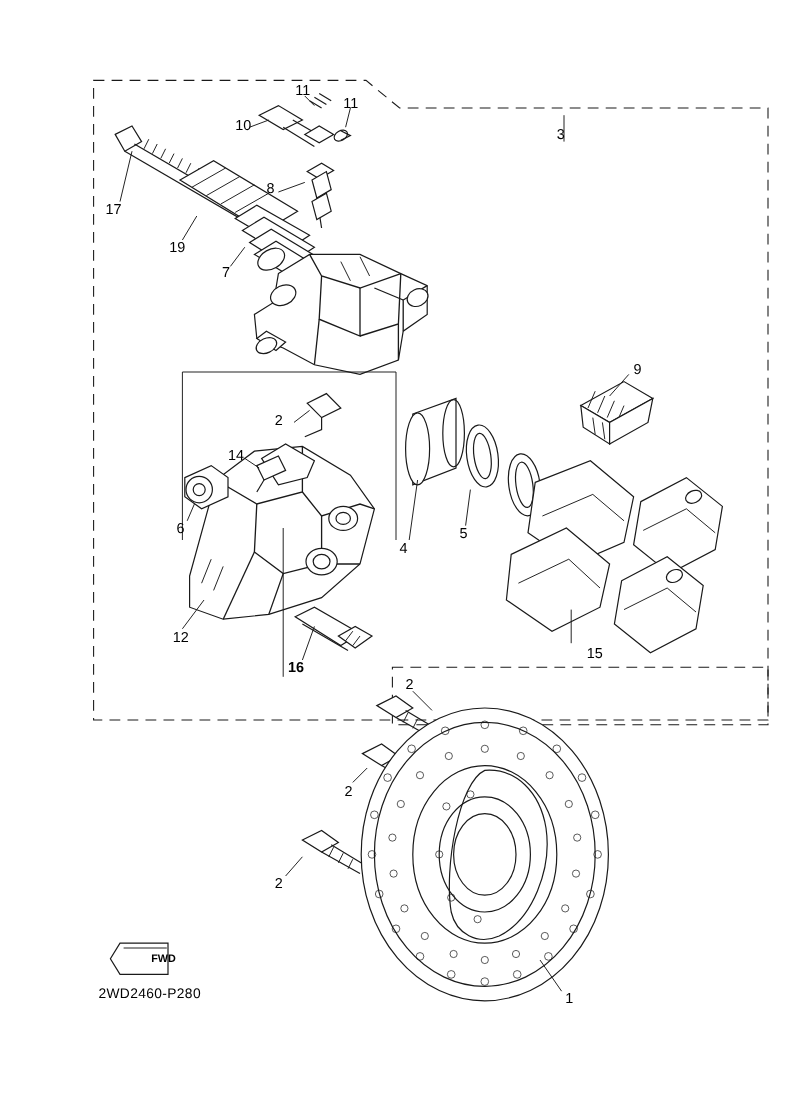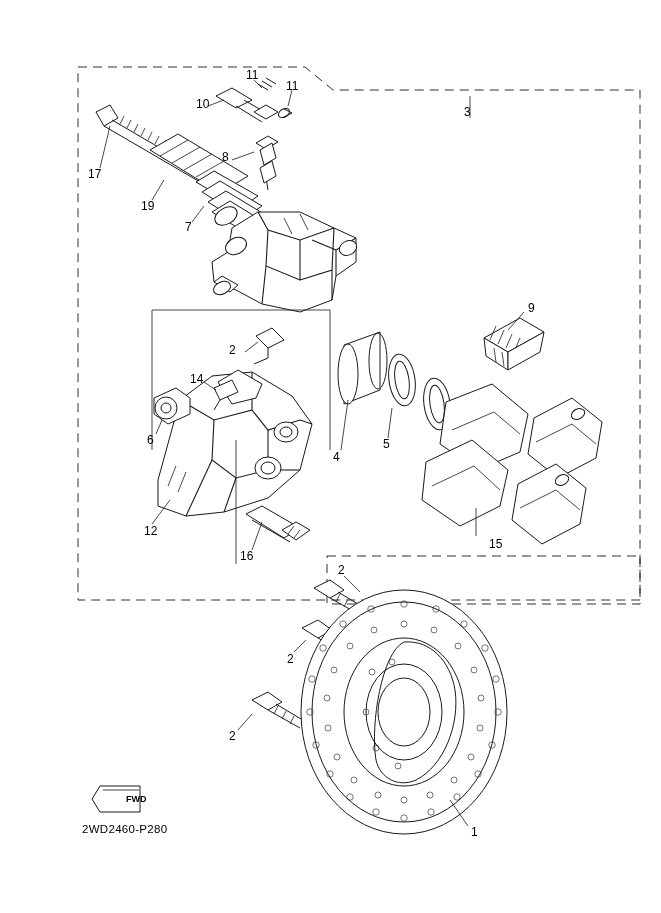--- a/index.html
+++ b/index.html
@@ -318,21 +318,21 @@
   <div class="callout" style="left:88px;  top:168px;">17</div>
   <div class="callout" style="left:141px; top:200px;">19</div>
   <div class="callout" style="left:185px; top:221px;">7</div>
   <div class="callout" style="left:528px; top:302px;">9</div>
   <div class="callout" style="left:229px; top:344px;">2</div>
   <div class="callout" style="left:190px; top:373px;">14</div>
   <div class="callout" style="left:147px; top:434px;">6</div>
   <div class="callout" style="left:333px; top:451px;">4</div>
   <div class="callout" style="left:383px; top:438px;">5</div>
   <div class="callout" style="left:144px; top:525px;">12</div>
-  <div class="callout" style="left:240px; top:550px;">16</div>
+  <div class="callout" style="left:240px; top:550px;font-weight:bold;">16</div>
   <div class="callout" style="left:469px; top:538px;margin-left:20px;">15</div>
   <div class="callout" style="left:338px; top:564px;">2</div>
   <div class="callout" style="left:287px; top:653px;">2</div>
   <div class="callout" style="left:229px; top:730px;">2</div>
   <div class="callout" style="left:471px; top:826px;">1</div>
 
   <div class="fwd-label" style="left:110px; top:794px;margin-left:16px;">FWD</div>
 
   <div class="partcode" style="left:82px; top:823px;">2WD2460-P280</div>
 

